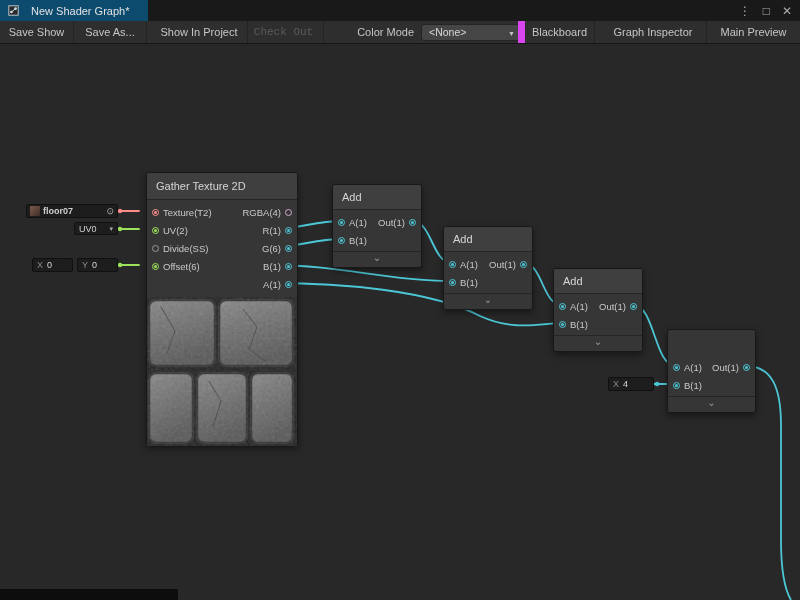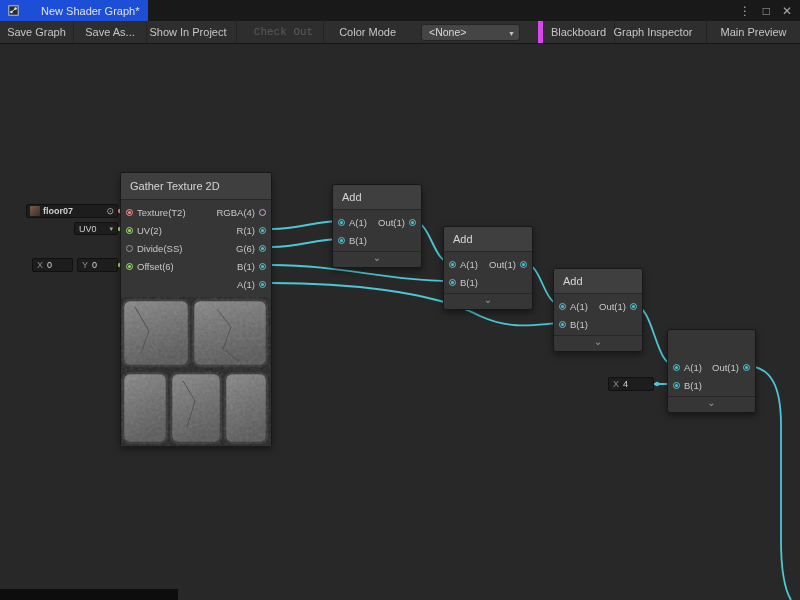--- a/index.html
+++ b/index.html
@@ -7,21 +7,21 @@
     width:800px; height:600px; overflow:hidden;
     font-family:"Liberation Sans", sans-serif;
     background:#191919;
   }
   #stage { position:relative; width:800px; height:600px; background:#191919; }
 
   
   .titlebar { position:absolute; left:0; top:0; width:800px; height:21px; background:#191919; }
   .tab {
     position:absolute; left:0; top:0; width:148px; height:21px;
-    background:#1d4ed8; display:flex; align-items:center; gap:22px;
+    background:#0c4a6e; display:flex; align-items:center; gap:12px;
     padding:0 8px; box-sizing:border-box;
     color:#e2e2e2; font-size:11px; white-space:nowrap;
   }
   .win-controls {
     position:absolute; right:0; top:0; height:21px; display:flex;
     align-items:center; gap:12px; padding-right:8px; color:#ababab; font-size:12px;
   }
   .win-controls span { cursor:default; }
 
   
@@ -115,30 +115,30 @@
       <span>New Shader Graph*</span>
     </div>
     <div class="win-controls">
       <span>⋮</span>
       <span>□</span>
       <span>✕</span>
     </div>
   </div>
 
   <div class="toolbar">
-    <div class="tbtn" style="left:0;width:74px">Save Graph</div>
+    <div class="tbtn" style="left:0;width:74px">Save Show</div>
     <div class="tbtn" style="left:74px;width:73px">Save As...</div>
-    <div class="tbtn" style="left:140px;width:97px">Show In Project</div>
+    <div class="tbtn" style="left:151px;width:97px">Show In Project</div>
     <div class="tbtn disabled" style="left:244px;width:80px">Check Out</div>
-    <div class="tlabel" style="left:322px;width:74px">Color Mode</div>
+    <div class="tlabel" style="left:340px;width:74px">Color Mode</div>
     <div class="dropdown" style="left:421px;width:99px">
       <span>&lt;None&gt;</span>
       <span class="arrow">▼</span>
     </div>
-    <div class="tbtn" style="left:538px;width:77px;border-left:5px solid #d946ef">Blackboard</div>
+    <div class="tbtn" style="left:518px;width:77px;border-left:7px solid #d946ef">Blackboard</div>
     <div class="tbtn" style="left:600px;width:107px">Graph Inspector</div>
     <div class="tbtn noborder" style="left:707px;width:93px">Main Preview</div>
   </div>
 
   <div class="canvas"></div>
 
   <svg class="edges">
 
     <path d="M118,211 L139,211" fill="none" stroke-width="1.8" stroke-linecap="round" stroke="#ff8b8b"></path>
     <circle cx="120" cy="211" r="2.2" fill="#ff8b8b"></circle>
@@ -152,21 +152,21 @@
     <path d="M272,229 C300,229 314,221 342,221" fill="none" stroke-width="1.8" stroke="#4cc7d6"></path>
     <path d="M272,247 C300,247 314,239 342,239" fill="none" stroke-width="1.8" stroke="#4cc7d6"></path>
     <path d="M412,221 C432,221 432,263 452,263" fill="none" stroke-width="1.8" stroke="#4cc7d6"></path>
     <path d="M272,265 C340,265 390,281 452,281" fill="none" stroke-width="1.8" stroke="#4cc7d6"></path>
     <path d="M523,263 C543,263 542,305 562,305" fill="none" stroke-width="1.8" stroke="#4cc7d6"></path>
     <path d="M272,283 C340,283 430,290 480,316 C515,332 542,323 562,323" fill="none" stroke-width="1.8" stroke="#4cc7d6"></path>
     <path d="M633,305 C655,305 654,366 676,366" fill="none" stroke-width="1.8" stroke="#4cc7d6"></path>
     <path d="M746,366 C772,366 781,388 781,425 L781,540 C781,570 785,590 791,600" fill="none" stroke-width="1.8" stroke="#4cc7d6"></path>
   </svg>
 
-  <div class="node" style="left:120px;top:172px;width:152px;height:274px">
+  <div class="node" style="left:146px;top:172px;width:152px;height:274px">
     <div class="node-title tall">Gather Texture 2D</div>
     <div class="prow in" style="top:30px">
       <span class="port on" style="--c: #ff8b8b;"></span>
       <span>Texture(T2)</span>
     </div>
     <div class="prow in" style="top:48px">
       <span class="port on" style="--c: #9ce35b;"></span>
       <span>UV(2)</span>
     </div>
     <div class="prow in" style="top:66px">

